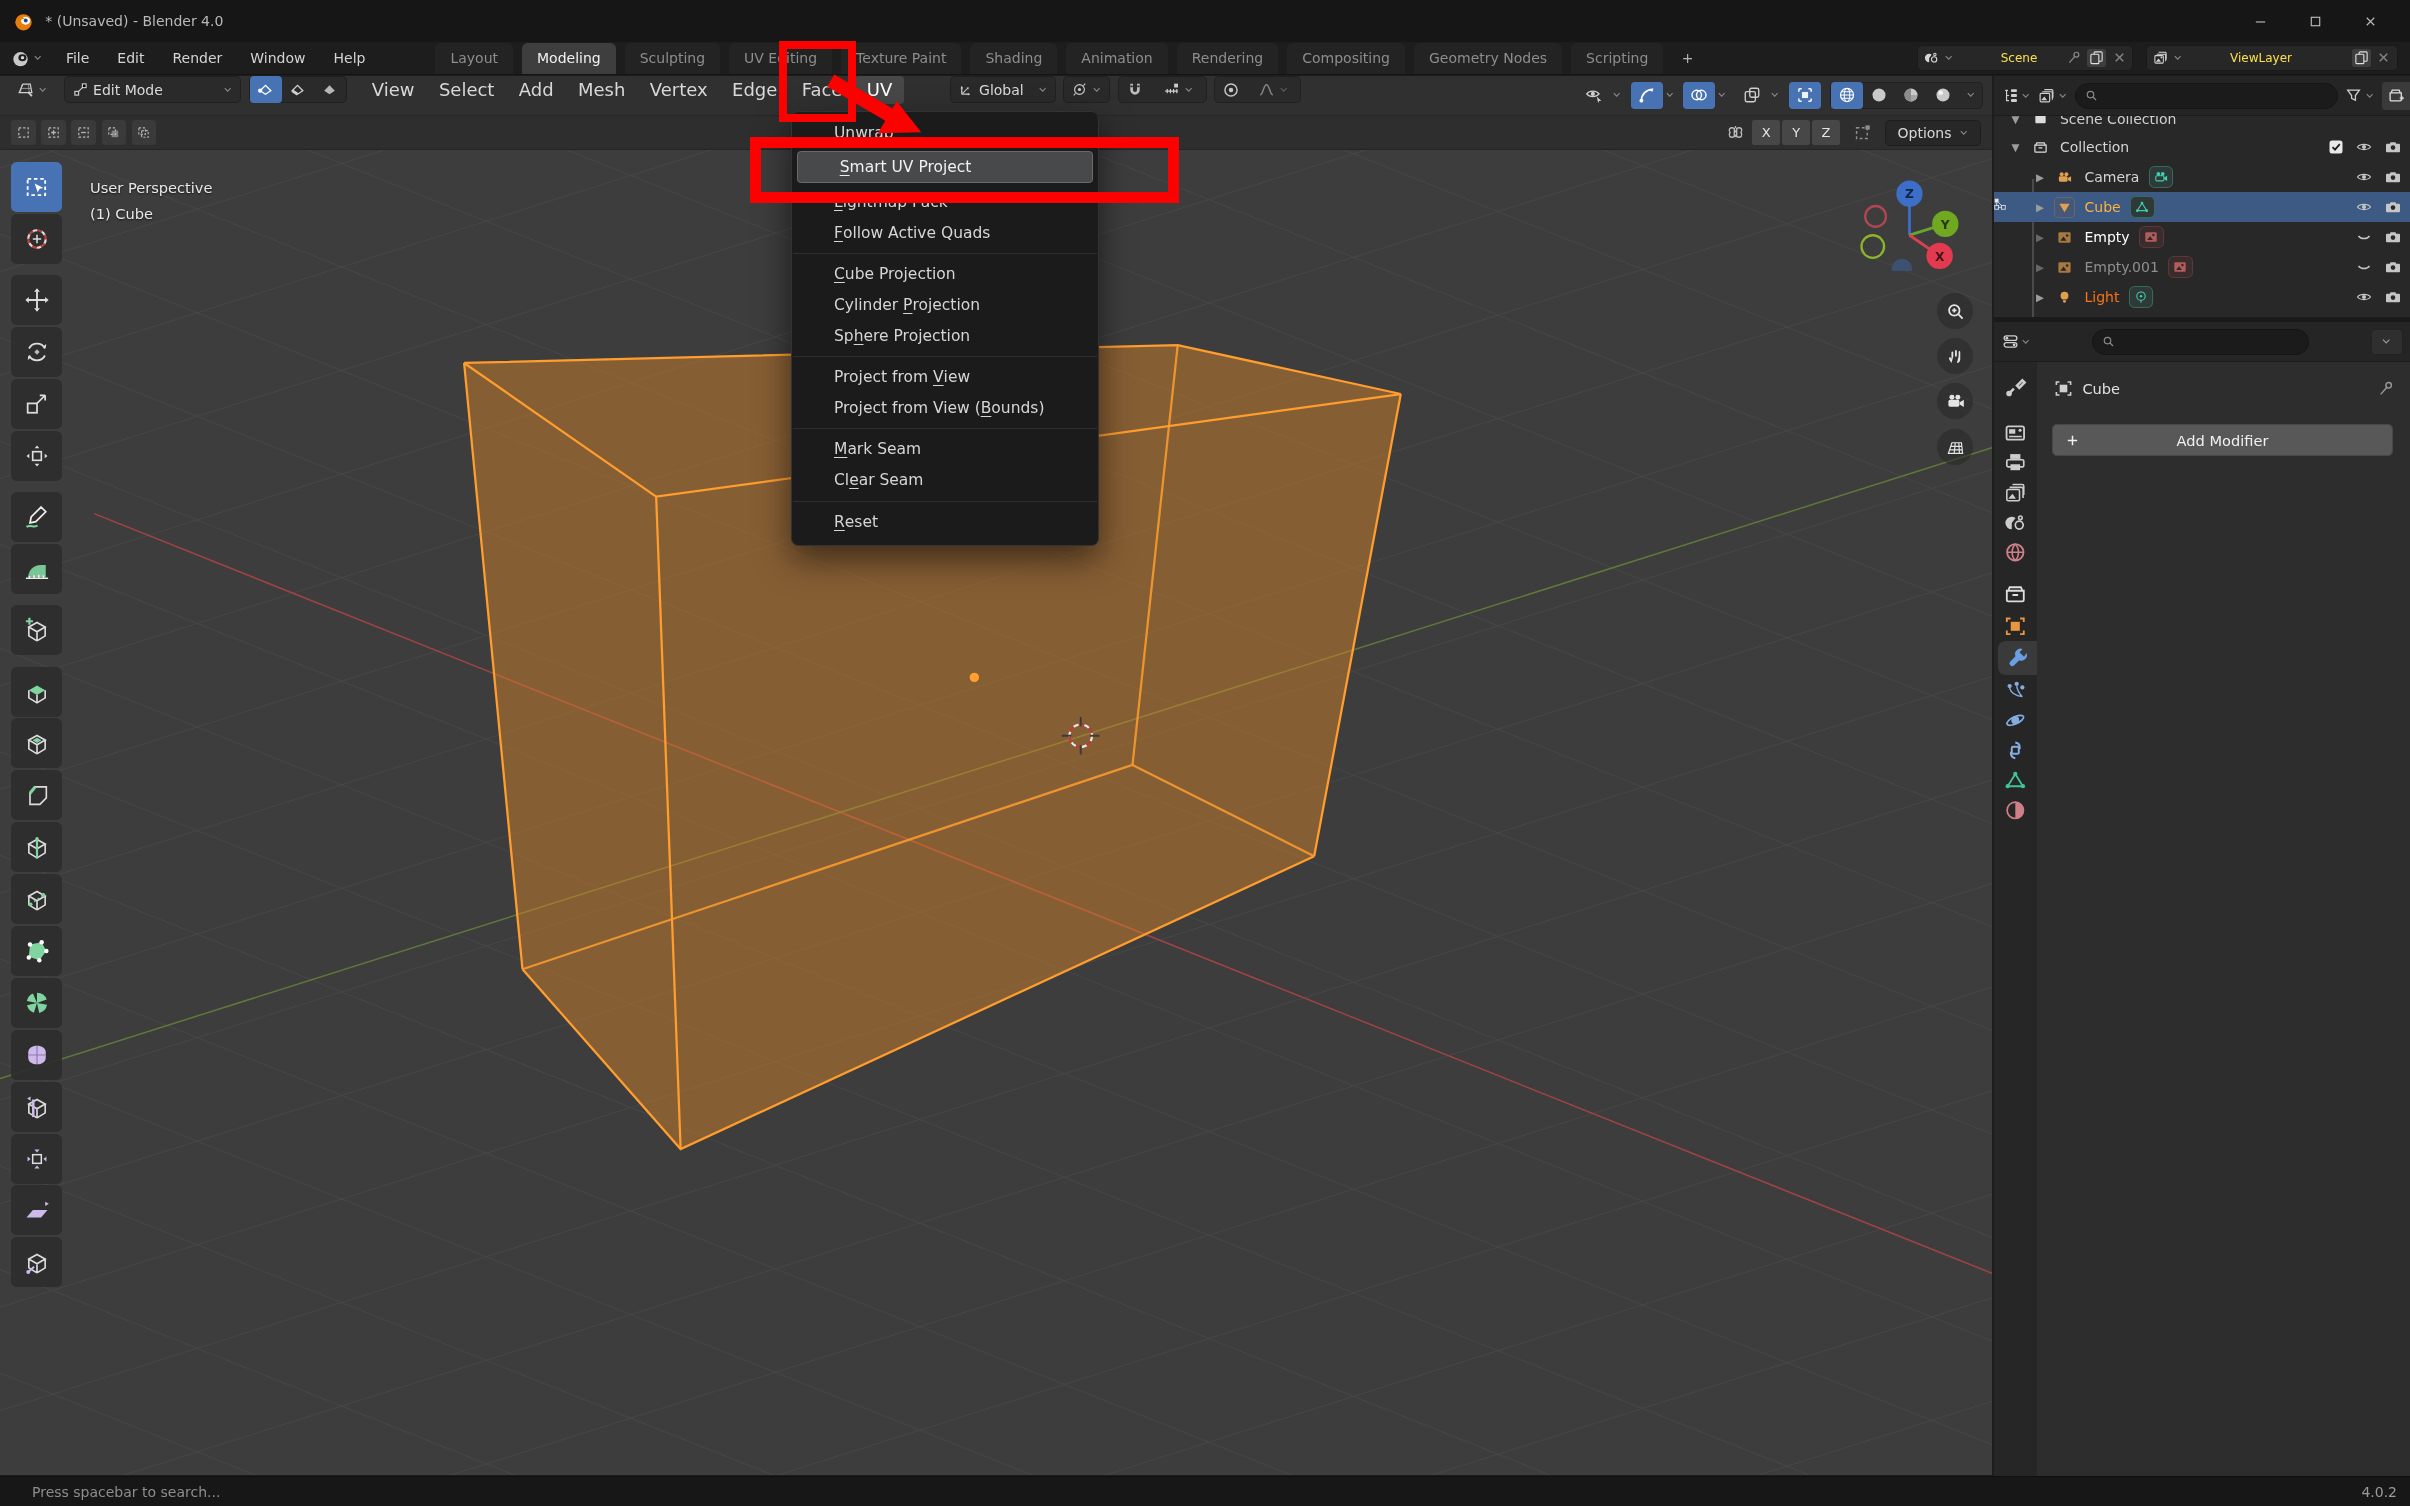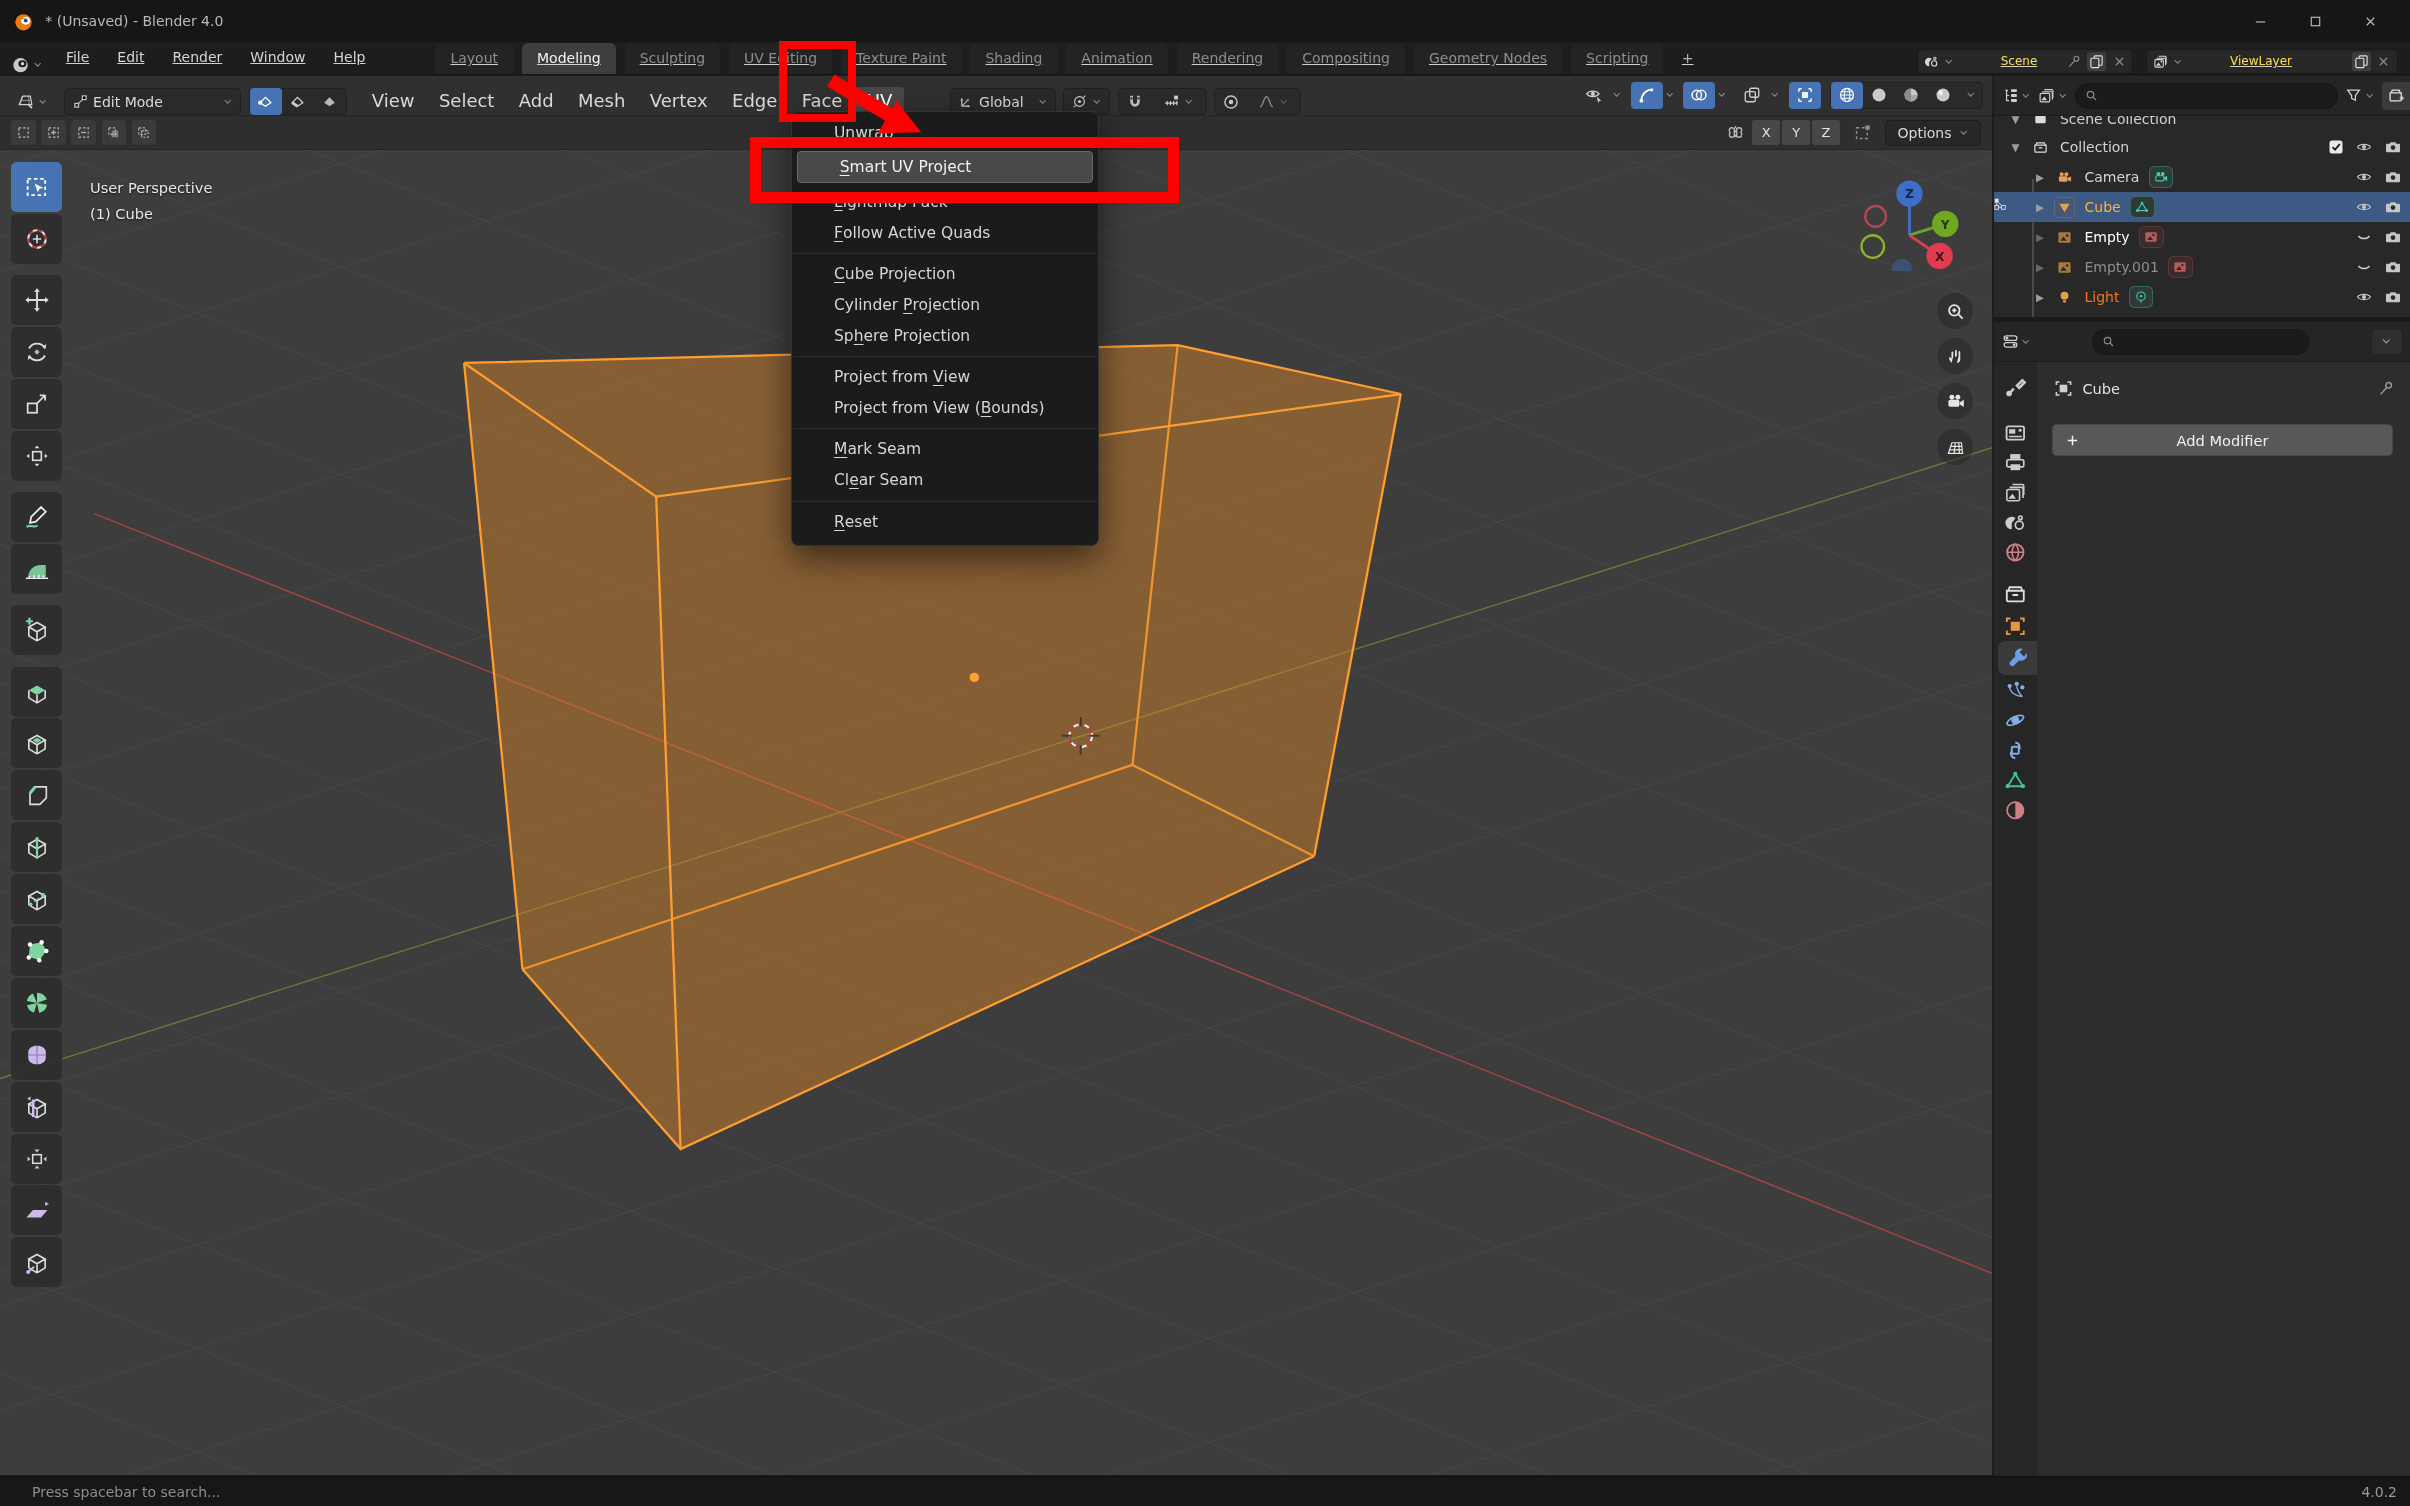--- a/index.html
+++ b/index.html
@@ -12,37 +12,37 @@
   svg.ic { width:15px; height:15px; display:block; flex:none; }
   .row { display:flex; align-items:center; }
 
   
   #titlebar { position:absolute; left:0; top:0; width:2411px; height:42px; background:#161616; display:flex; align-items:center; padding:0 13px; }
   #titlebar .title { color:#b9b9b9; font-size:14px; margin-left:11.3px; }
   #win-controls { margin-left:auto; display:flex; }
   #win-controls .wbtn { width:55px; height:42px; display:flex; align-items:center; justify-content:center; color:#bdbdbd; }
 
   
-  #topbar { position:absolute; left:0; top:42px; width:2411px; height:33px; background:#1d1d1d; display:flex; align-items:flex-end; border-bottom:0.9px solid #141414;text-decoration:underline; }
+  #topbar { position:absolute; left:0; top:42px; width:2411px; height:33px; background:#1d1d1d; display:flex; align-items:center; border-bottom:0.9px solid #141414; }
   #tb-app { display:flex; align-items:center; padding:0 9.4px 0 11.3px; gap:2.8px; }
   #tb-menus { display:flex; align-items:center; }
   #tb-menus .tbm { padding:0 14px; color:#d4d4d4; font-size:14px; line-height:33px; border-radius:3.8px; }
   #tb-tabs { display:flex; align-items:flex-end; margin-left:56px; }
   #tb-tabs .tab { padding:0 15px; line-height:31px; font-size:14px; color:#8d8d8d; background:#232323; margin-right:9px; border-radius:5.6px 5.6px 0 0; white-space:nowrap; }
   #tb-tabs .tab.active { background:#3e3e3e; color:#f2f2f2; }
   #tb-tabs .tab.plus { background:transparent; color:#b5b5b5; padding:0 9.4px; }
   #tb-right { margin-left:auto; display:flex; align-items:center; gap:13px; padding-right:13px; }
   .selgrp { display:flex; align-items:center; background:#272727; border:0.9px solid #191919; border-radius:4.7px; height:25.4px; padding:0 5.6px; gap:5.6px; }
   .selgrp .val { color:#fde047; font-size:12px; padding:0 5.6px; min-width:66px;margin-left:36px; }
   .selgrp .boxed { background:#3e3e3e; border-radius:2.8px; padding:1.9px; }
   .dim { color:#8a8a8a; }
 
   
   #viewport { position:absolute; left:0; top:76px; width:1992px; height:1399px; background:#3d3d3d; }
-  #vp-header { position:absolute; left:0; top:0; width:100%; height:40px; background:#303030; border-bottom:0.9px solid #262626; display:flex; align-items:flex-end; padding:0 7.5px; gap:7.5px; z-index:6; }
+  #vp-header { position:absolute; left:0; top:0; width:100%; height:40px; background:#303030; border-bottom:0.9px solid #262626; display:flex; align-items:flex-start; padding:0 7.5px; gap:7.5px; z-index:6; }
   .pill { display:flex; align-items:center; gap:5.6px; background:#2a2a2a; border:0.9px solid #202020; border-radius:4.7px; height:27px; padding:0 7.5px; }
   .pill .lbl { font-size:14px; color:#dadada; }
   .mini-btn { width:32px; height:27px; display:flex; align-items:center; justify-content:center; border-radius:3.8px; }
   .mini-btn.on { background:#4772b3; }
   .grp { display:flex; align-items:center; background:#2a2a2a; border:0.9px solid #202020; border-radius:4.7px; height:27px; }
   .grp .mini-btn { border-radius:3.8px; }
   #vh-menus { display:flex; align-items:center; margin-left:5.6px; }
   #vh-menus .hm { padding:0 12.2px; line-height:28px; font-size:18px; color:#d8d8d8; border-radius:3.8px; white-space:nowrap; }
   #vh-menus .hm.active { background:#484848; color:#ffffff; }
   #vh-right { position:absolute; right:9.4px; top:5.6px; display:flex; align-items:center; gap:9.4px; }

